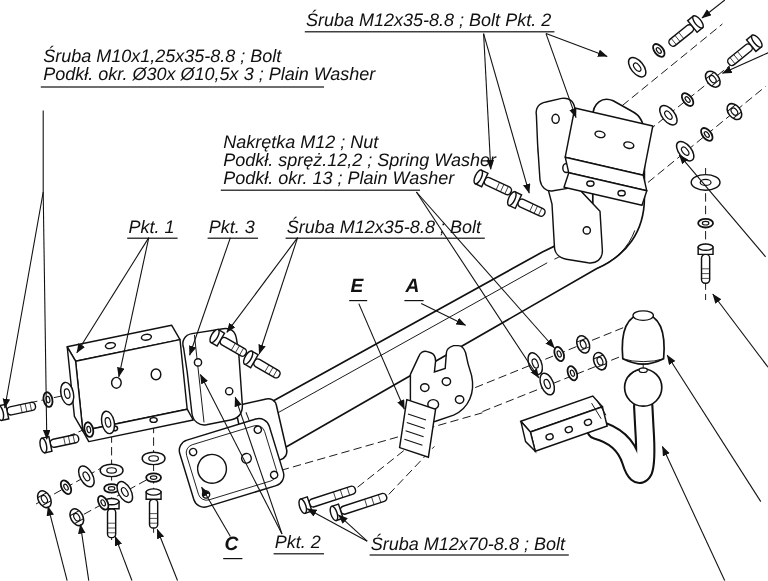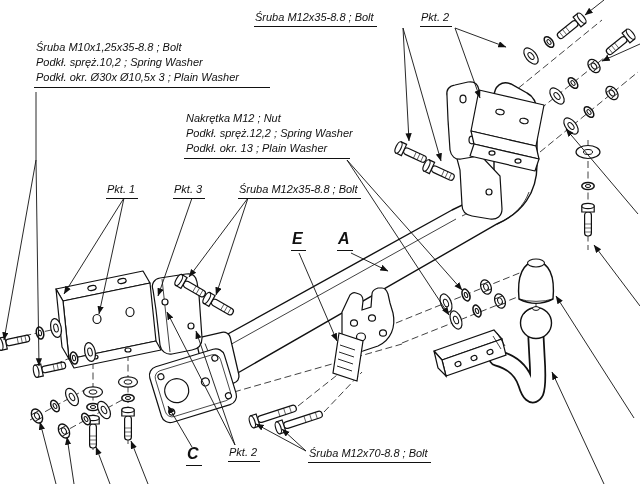--- a/index.html
+++ b/index.html
@@ -2,21 +2,21 @@
 <html><head>
 <meta charset="utf-8">
 <style>
   html,body{margin:0;padding:0;}
   body{
     width:640px;height:484px;position:relative;background:#ffffff;
     font-family:"Liberation Sans",sans-serif;overflow:hidden;color:#111;
   }
   #drawing{position:absolute;left:0;top:0;}
   .lbl{
-    position:absolute;font-style:italic;font-size:11px;line-height:15px;
+    position:absolute;font-style:italic;font-size:15px;line-height:15px;
     color:#111;white-space:nowrap;
   }
   .ul{border-bottom:1.2px solid #111;padding:0 3px 1px 1px;display:inline-block;}
   .blk{border-bottom:1.2px solid #111;padding:0 2px 2px 2px;}
   .big{font-size:16px;font-weight:bold;line-height:20px;}
 </style>
 </head>
 <body>
 
 <svg id="drawing" width="640" height="484" viewBox="0 0 640 484">
@@ -265,21 +265,20 @@
     <path d="M604,484 L552,372" marker-end="url(#arr)"></path>
     <path d="M640,306 L594,245" marker-end="url(#arr)"></path>
     <path d="M638,214 L566,129" marker-end="url(#arr)"></path>
     <path d="M604,0 L585,15" marker-end="url(#arr)"></path>
     <path d="M640,44 L602,61" marker-end="url(#arr)"></path>
   </g>
 </svg>
 
 <div class="lbl blk" style="left:34px;top:40px;width:232px;font-style:italic;">
   <div>Śruba M10x1,25x35-8.8 ;  Bolt</div>
-  <div>Podkł. spręż.10,2 ; Spring Washer</div>
   <div>Podkł. okr.  Ø30x Ø10,5x 3 ; Plain Washer</div>
 </div>
 
 <div class="lbl ul" style="left:254px;top:10px;">Śruba M12x35-8.8 ;  Bolt</div>
 
 <div class="lbl ul" style="left:420px;top:10px;">Pkt. 2</div>
 
 <div class="lbl blk" style="left:184px;top:111px;width:162px;">
   <div>Nakrętka  M12 ; Nut</div>
   <div>Podkł. spręż.12,2 ; Spring Washer</div>

